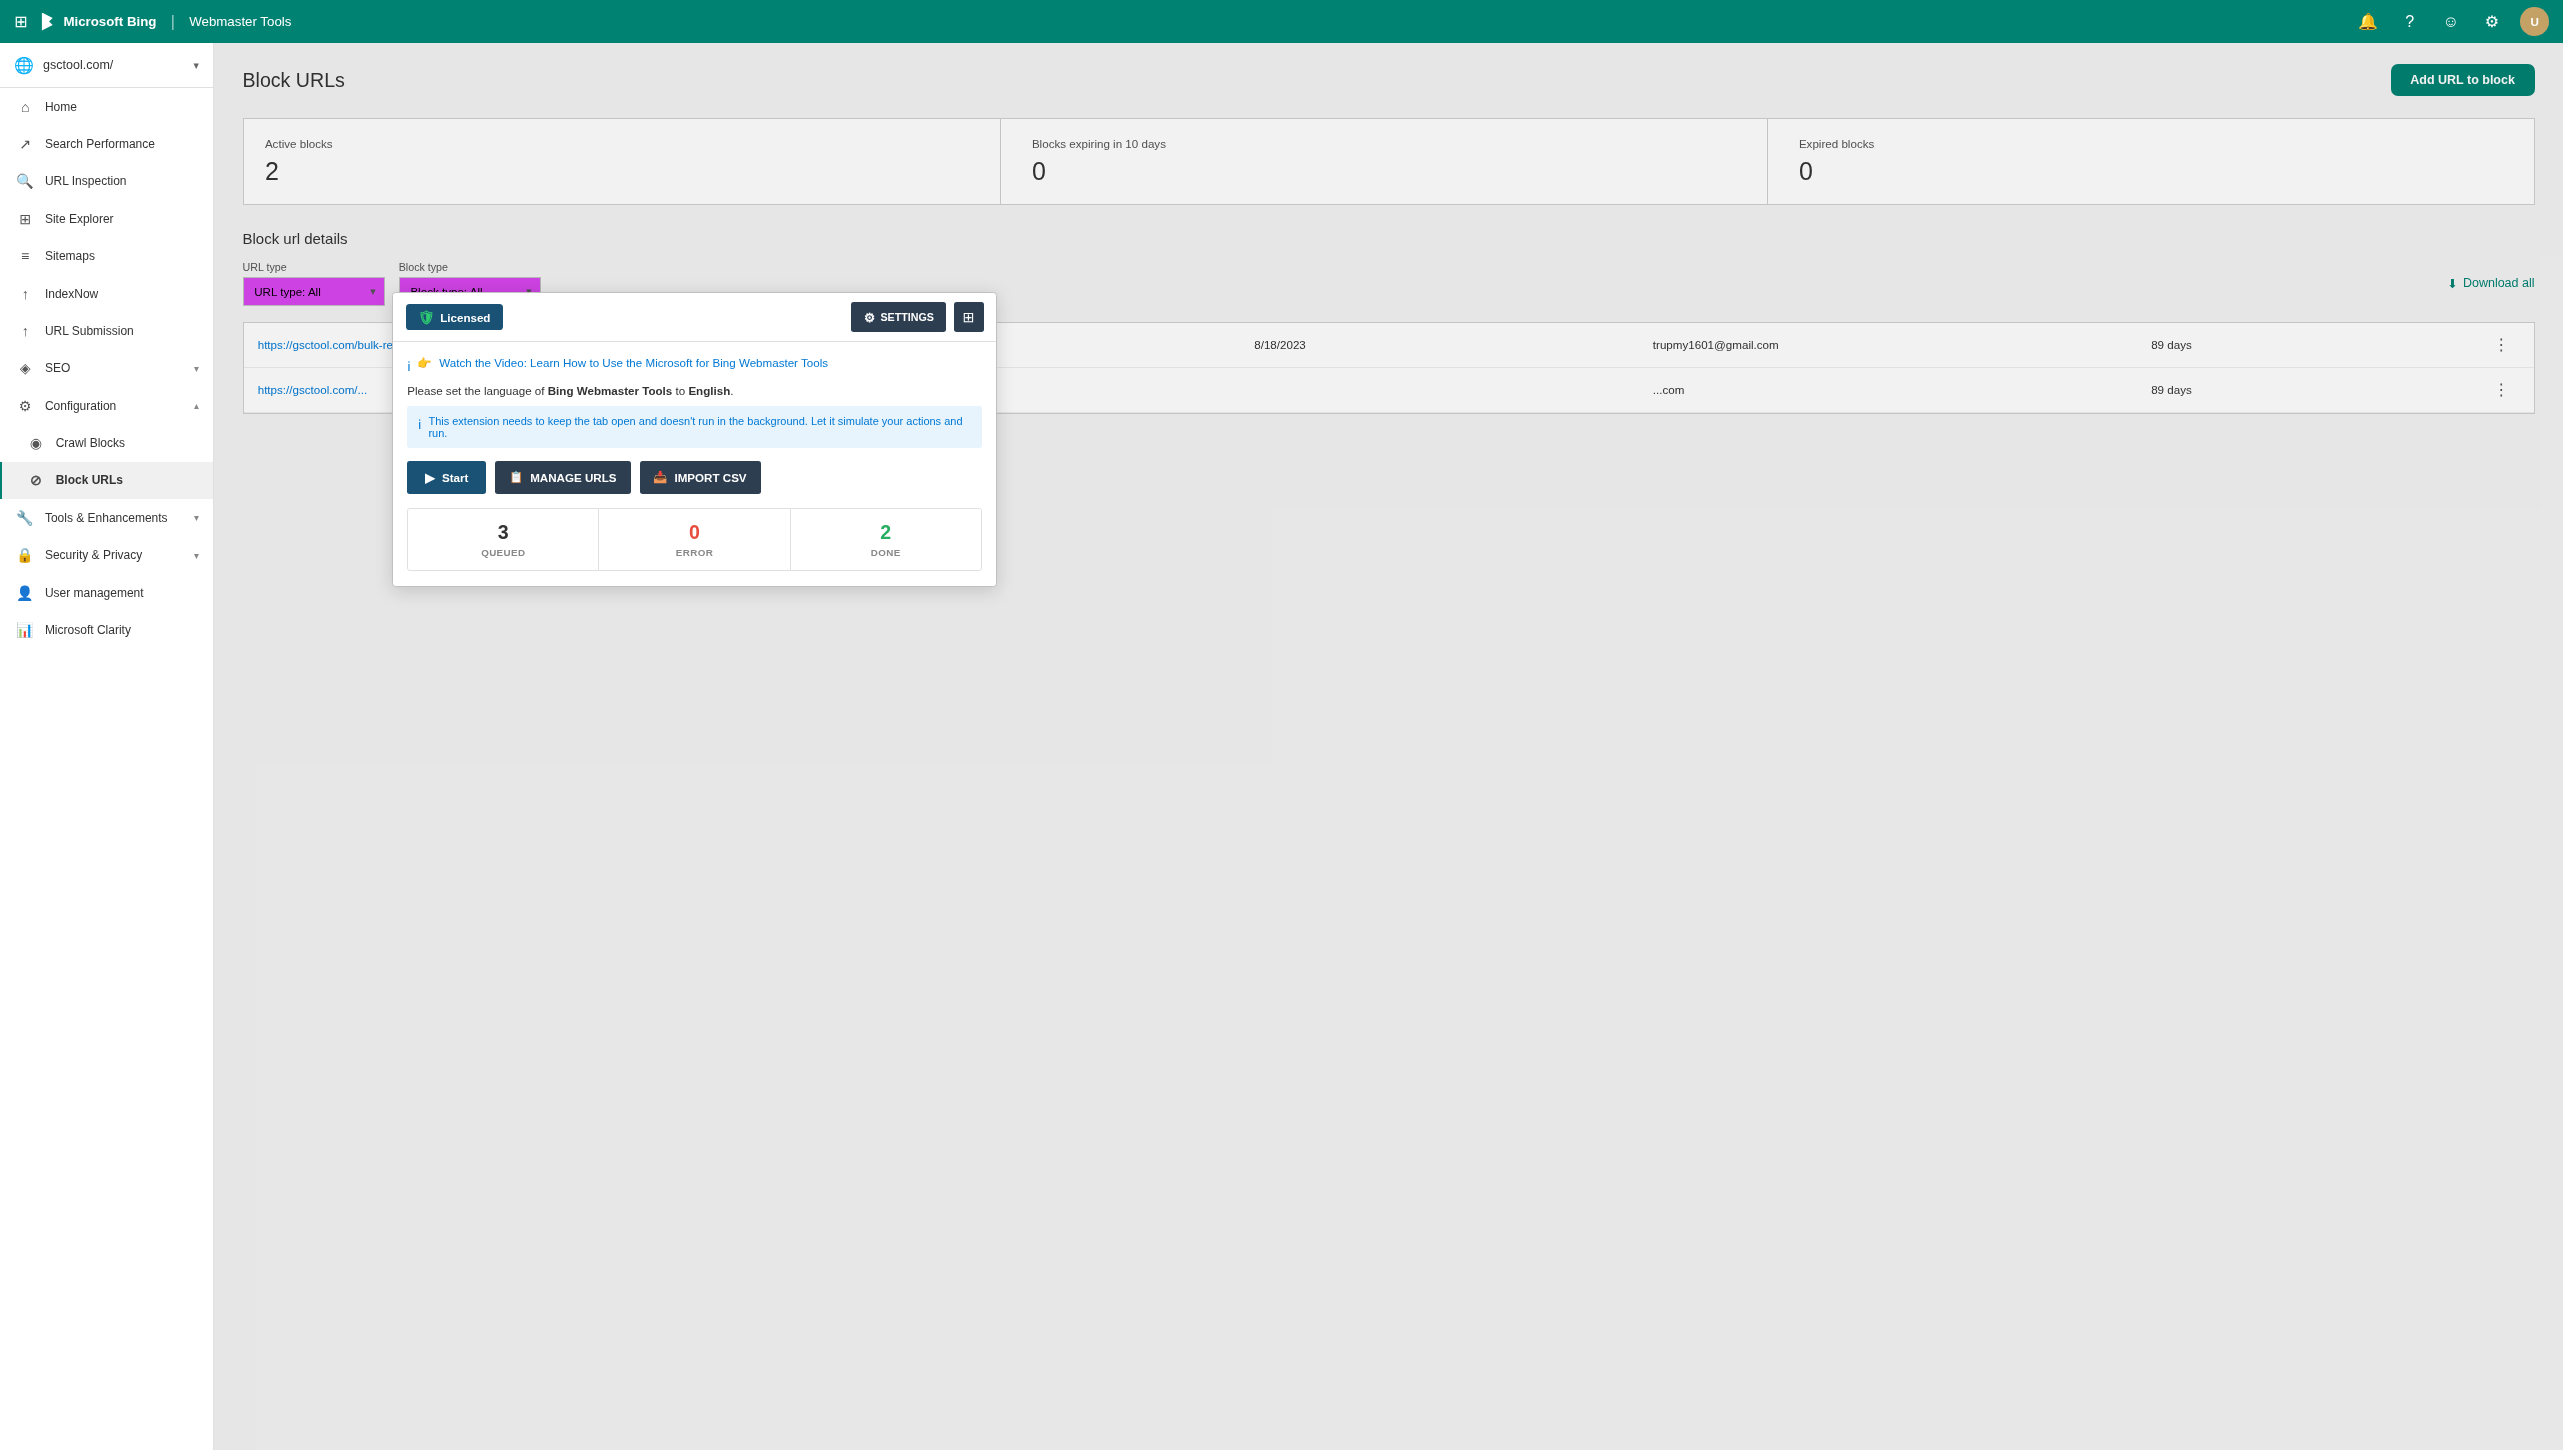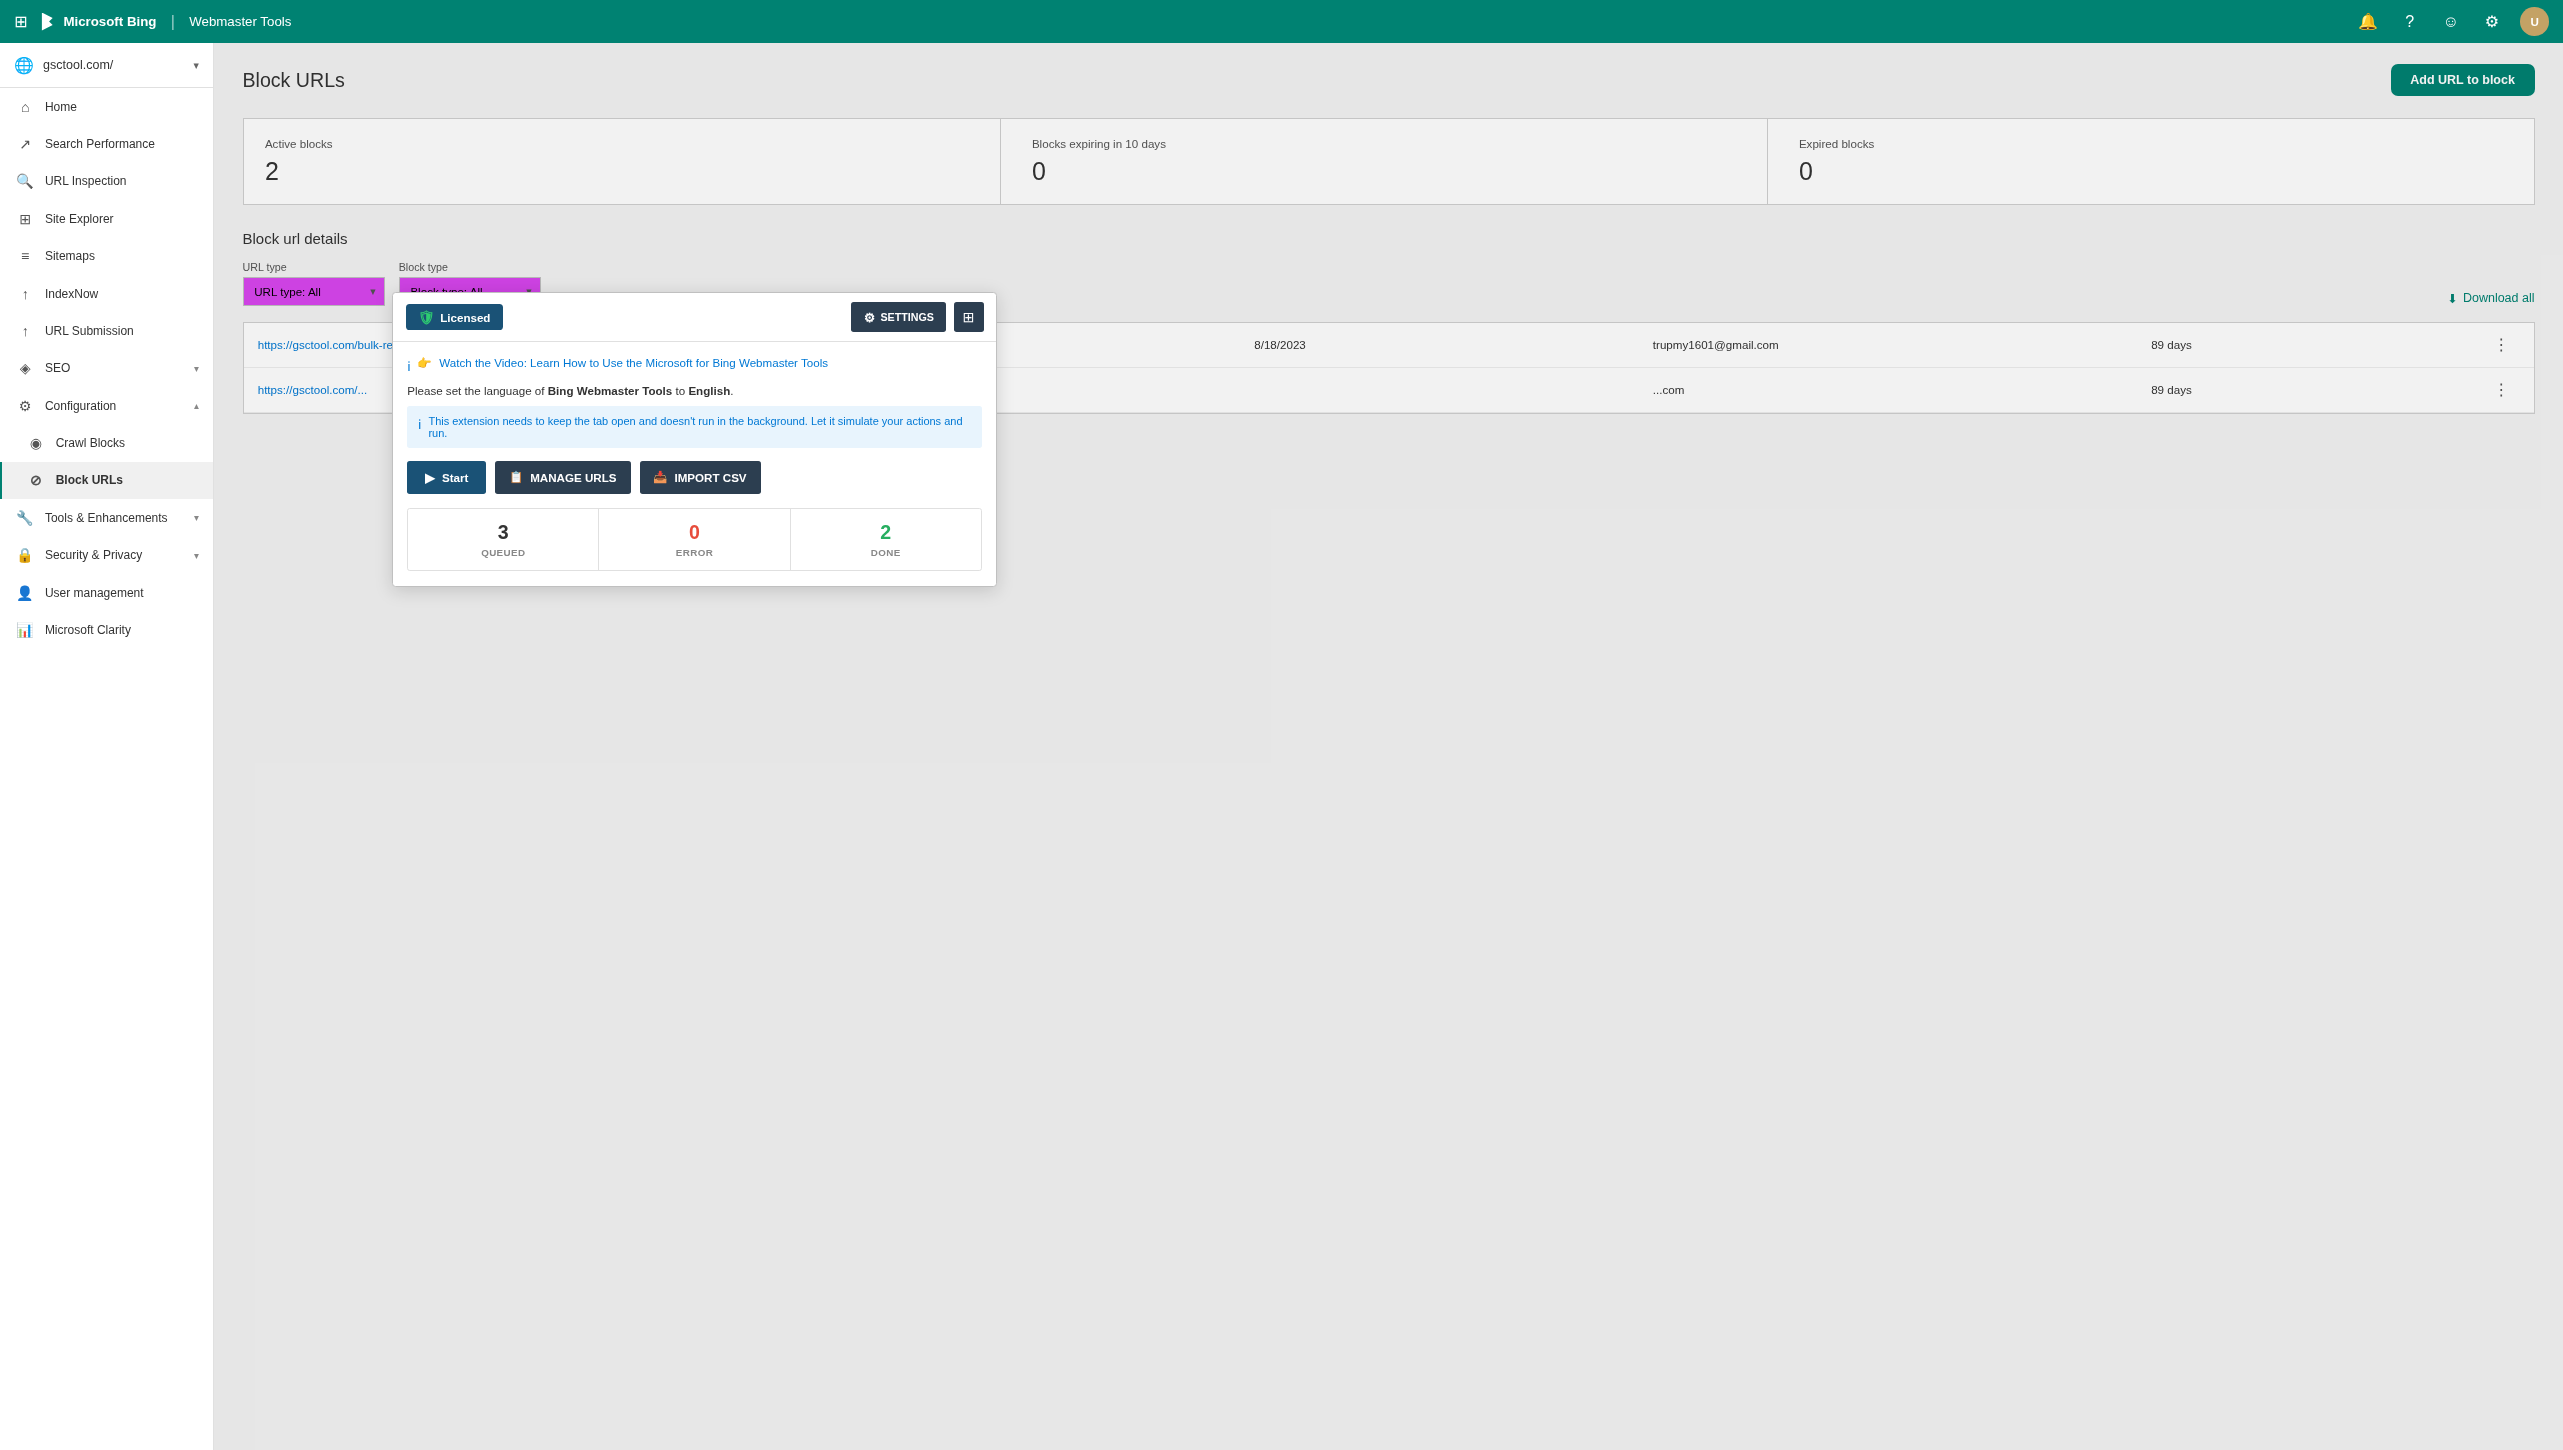--- a/index.html
+++ b/index.html
@@ -108,21 +108,21 @@
     }
     .stat-card:last-child { border-right: none; }
     .stat-label { font-size: 11.6px; color: #555; margin-bottom: 7.1px; }
     .stat-value { font-size: 25px; font-weight: 400; color: #333; }
 
     
     .section-title { font-size: 15px; font-weight: 500; margin-bottom: 14.2px; color: #333; }
 
     .filters-row {
       display: flex;
-      align-items: flex-end;
+      align-items: center;
       gap: 14.2px;
       margin-bottom: 16px;
     }
     .filter-group { display: flex; flex-direction: column; gap: 3.6px; }
     .filter-label { font-size: 10.7px; color: #555; }
     .filter-select {
       border: 0.9px solid #c0c0c0;
       padding: 7.1px 32px 7.1px 10.7px;
       font-size: 11.6px;
       background: #d946ef;

